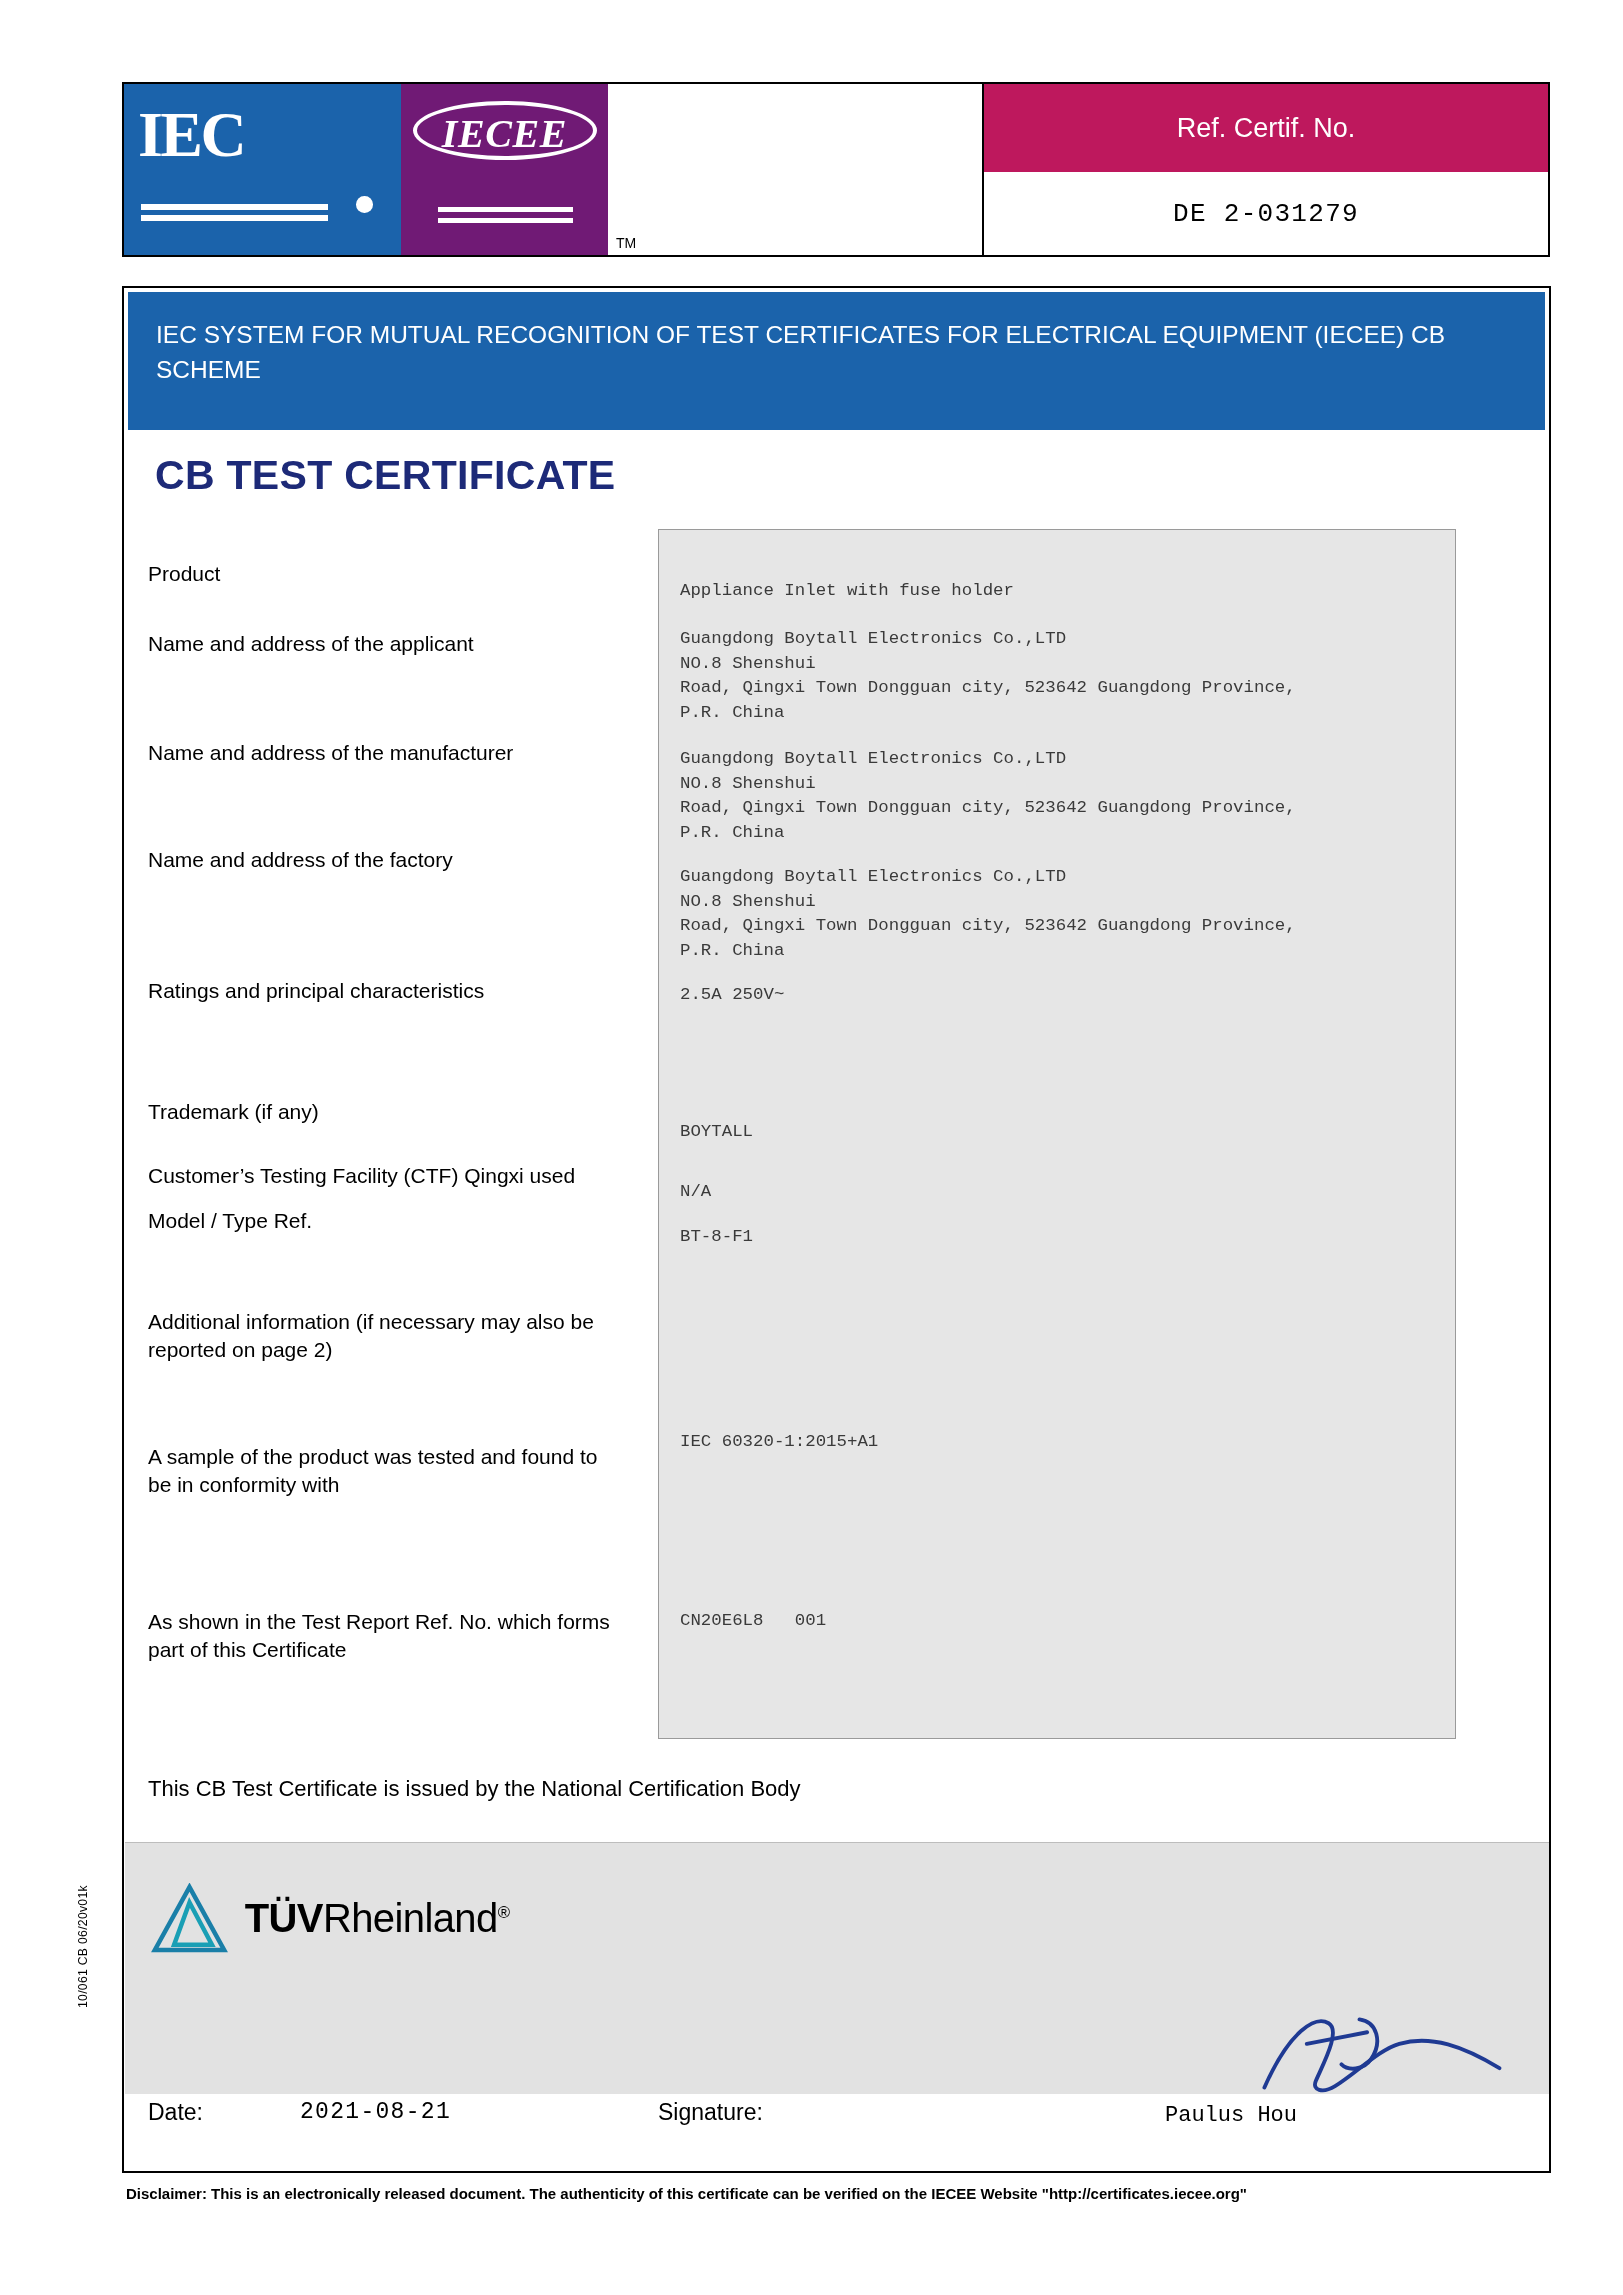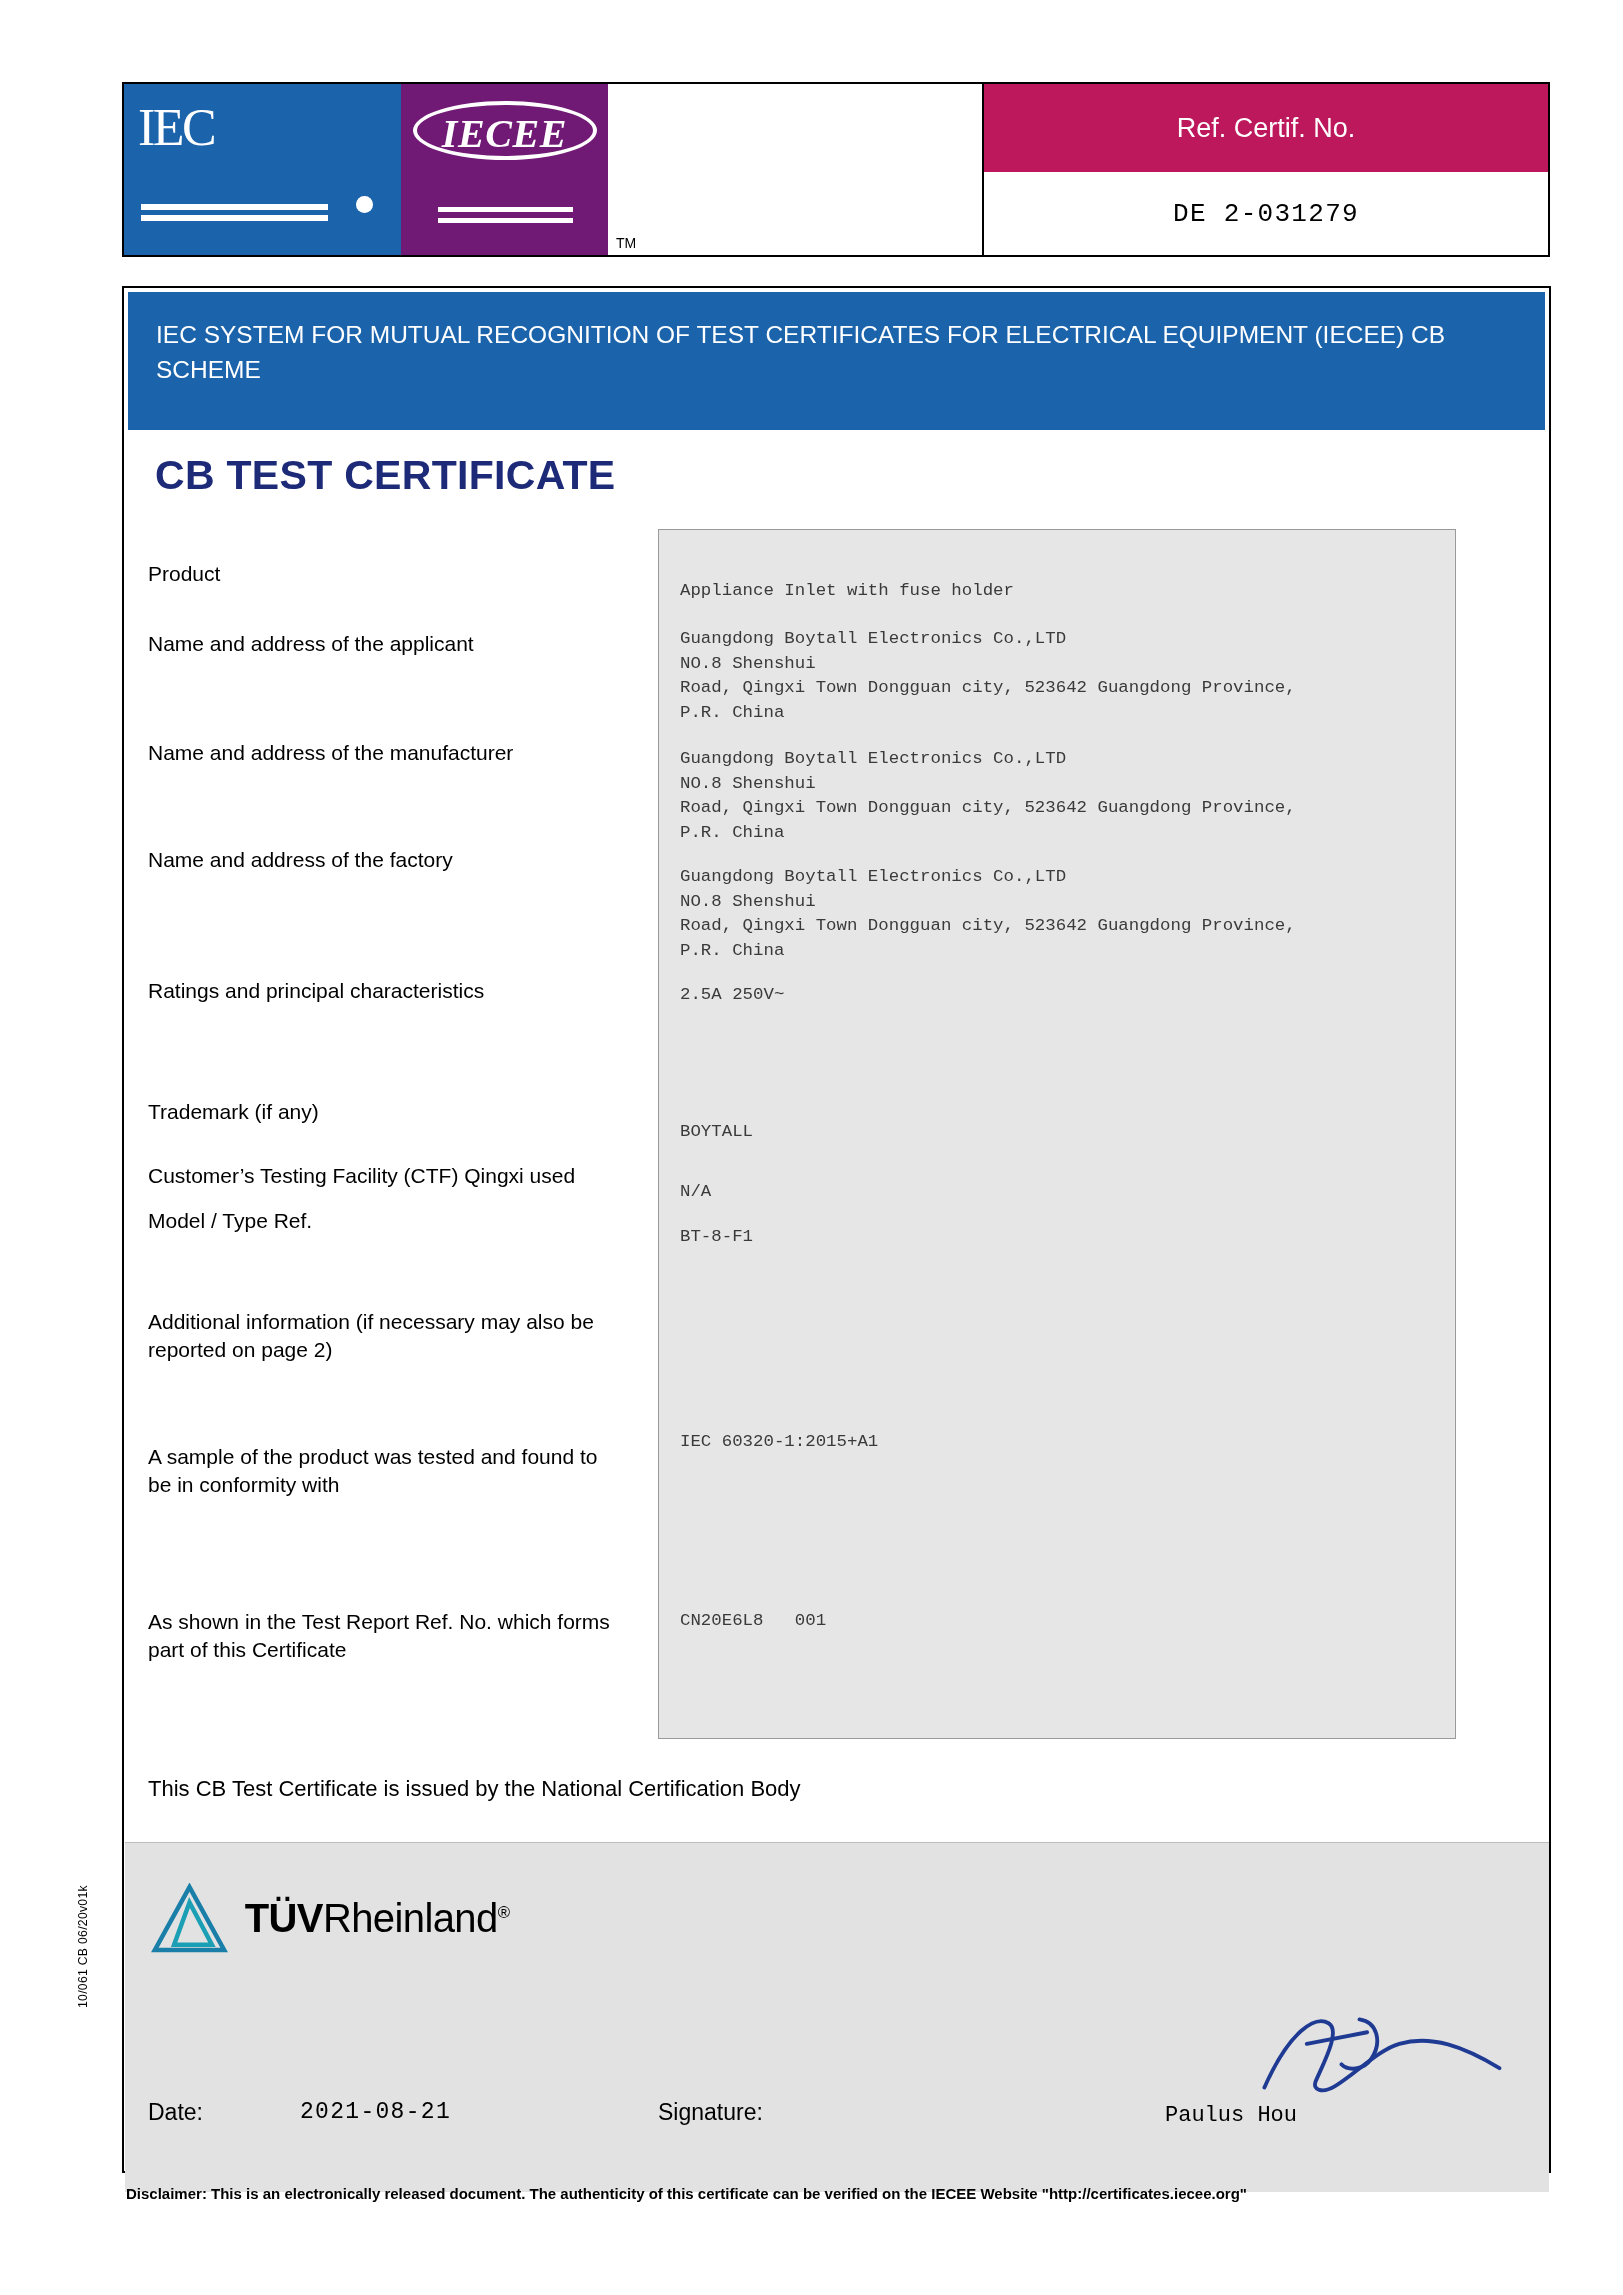--- a/index.html
+++ b/index.html
@@ -48,22 +48,22 @@
     width: 207px;
     background: #701a75;
     position: relative;
     text-decoration: underline;
   }
   .iec-text {
     position: absolute;
     left: 14px; top: 14px;
     color: #fff;
     font-family: "Liberation Serif", serif;
-    font-weight: normal;
-    font-size: 52px;
+    font-weight: bold;
+    font-size: 64px;
     letter-spacing: -2.6px;
   }
   .iec-bars {
     position: absolute;
     left: 16.7px; bottom: 28px;
     width: 187px;
   }
   .iec-bars span {
     display: block;
     height: 5.8px;
@@ -212,21 +212,21 @@
     top: 1776px;
     font-size: 22px;
   }
 
   
   .tuv-block {
     position: absolute;
     left: 125px;
     top: 1842px;
     width: 1424px;
-    height: 350px;
+    height: 252px;
     background: #e2e2e2;
     border-top: 1.3px solid #bdbdbd;
   }
   .tuv-logo {
     position: absolute;
     left: 26px;
     top: 40px;
     display: flex;
     align-items: center;
   }

